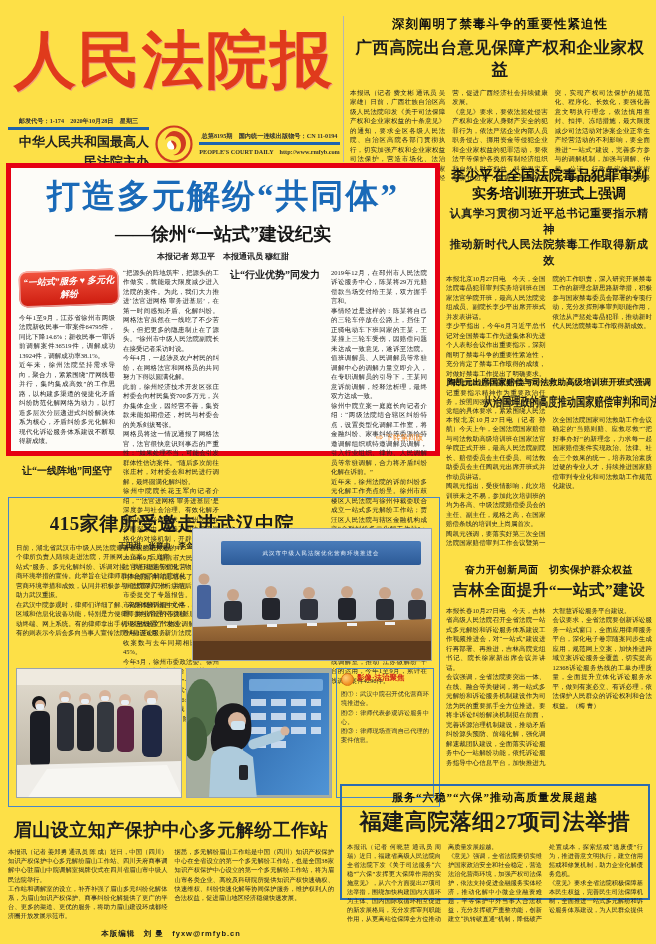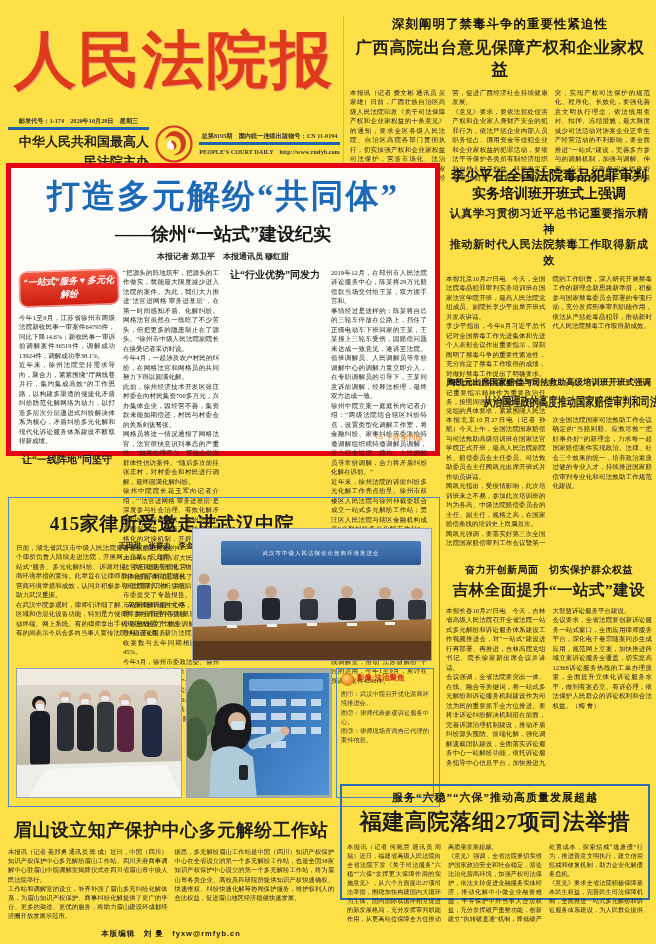--- a/index.html
+++ b/index.html
@@ -48,21 +48,21 @@
   #featured .hl-main { font-size:33px; font-weight:bold; color:#1a6ab8; text-align:center; letter-spacing:2px; margin-top:2px; }
   #featured .hl-sub { font-size:18px; font-weight:bold; text-align:center; margin-top:3px; color:#151515; }
   #featured .byline { font-size:8px; font-weight:bold; text-align:center; margin-top:5px; color:#222; }
   .feat-body { height:212px; margin-top:6px; }
   .badge {
     width:100px; padding:5px 3px; margin:2px auto 7px; text-align:center;
     background:linear-gradient(180deg,#f2543f,#cd1b0e); color:#fff;
     font-size:9px; font-weight:bold; font-style:italic; border-radius:8px;
     box-shadow:inset 0 0 0 1.5px rgba(255,255,255,.55); transform:rotate(-2deg);
   }
-  .col-subhead { font-size:10px; font-weight:bold; text-align:center; margin:7px 0; }
+  .col-subhead { font-size:10px; font-weight:bold; text-align:center; margin:18px 0; }
   .continue {
     position:absolute; right:12px; bottom:8px; font-size:7.5px; font-weight:normal;
     color:#f07d16; font-family:"Liberation Sans",sans-serif;
   }
   .continue .arr { font-size:9px; }
 
   
   #lishaoping { left:446px; top:167px; width:206px; height:206px; }
   #lishaoping .kicker { font-size:14px; }
   #lishaoping .hl { font-size:11.2px; line-height:1.4; margin-top:3px; }

